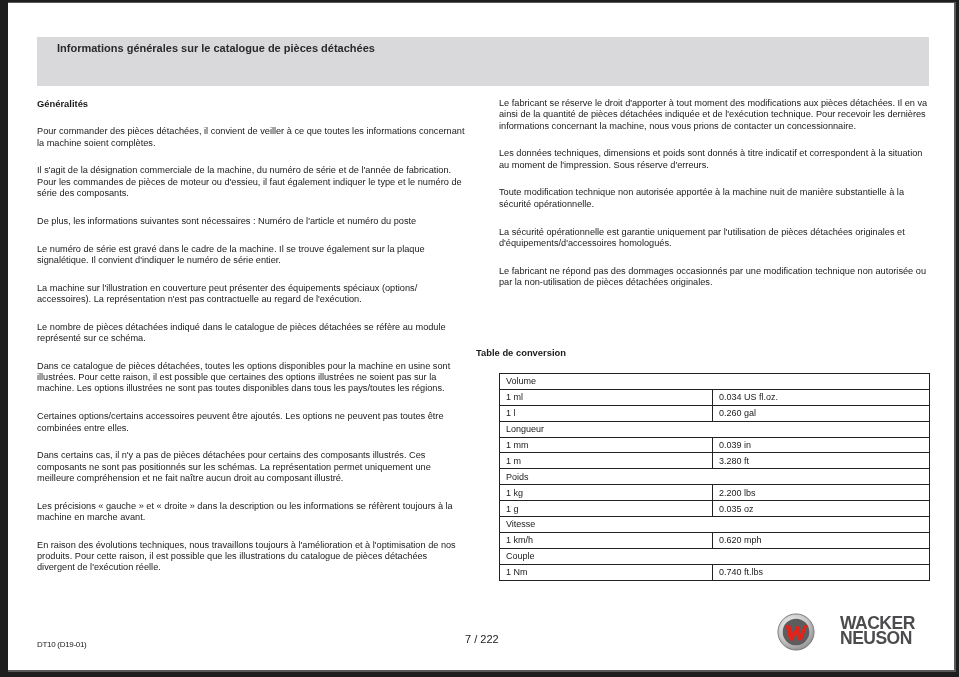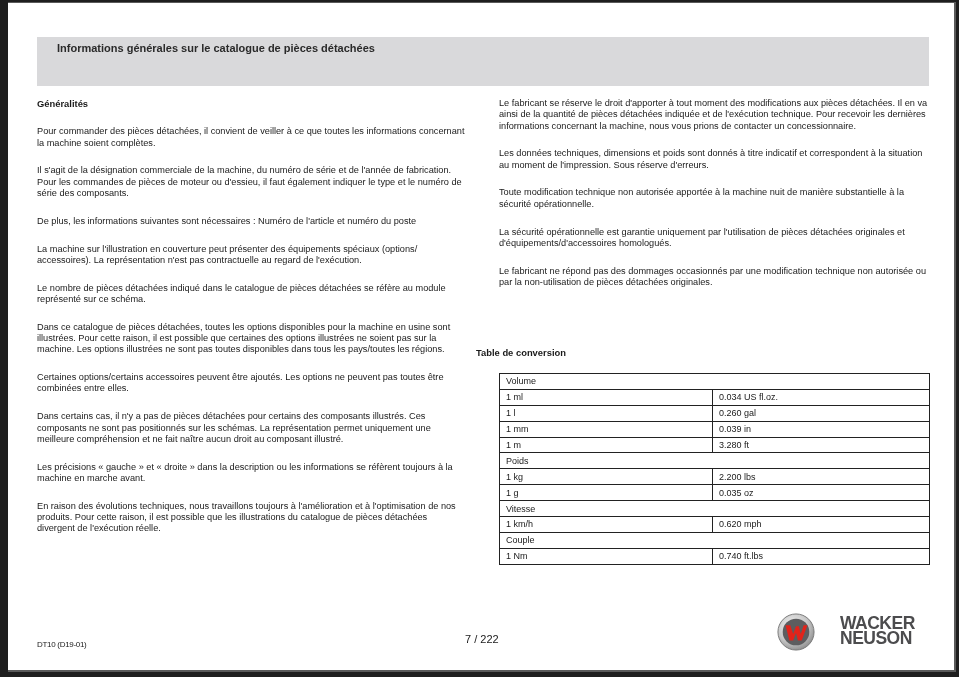--- a/index.html
+++ b/index.html
@@ -56,20 +56,21 @@
 <div class="page">
   <div class="title-band">
     <span class="t">Informations générales sur le catalogue de pièces détachées</span>
   </div>
 
   <div class="col col-left">
     <div class="h">Généralités</div>
     <div class="p">Pour commander des pièces détachées, il convient de veiller à ce que toutes les informations concernant la machine soient complètes.</div>
     <div class="p">Il s'agit de la désignation commerciale de la machine, du numéro de série et de l'année de fabrication. Pour les commandes de pièces de moteur ou d'essieu, il faut également indiquer le type et le numéro de série des composants.</div>
     <div class="p">De plus, les informations suivantes sont nécessaires : Numéro de l'article et numéro du poste</div>
+    <div class="p">Le numéro de série est gravé dans le cadre de la machine. Il se trouve également sur la plaque signalétique. Il convient d'indiquer le numéro de série entier.</div>
     <div class="p">La machine sur l'illustration en couverture peut présenter des équipements spéciaux (options/ accessoires). La représentation n'est pas contractuelle au regard de l'exécution.</div>
     <div class="p">Le nombre de pièces détachées indiqué dans le catalogue de pièces détachées se réfère au module représenté sur ce schéma.</div>
     <div class="p">Dans ce catalogue de pièces détachées, toutes les options disponibles pour la machine en usine sont illustrées. Pour cette raison, il est possible que certaines des options illustrées ne soient pas sur la machine. Les options illustrées ne sont pas toutes disponibles dans tous les pays/toutes les régions.</div>
     <div class="p">Certaines options/certains accessoires peuvent être ajoutés. Les options ne peuvent pas toutes être combinées entre elles.</div>
     <div class="p">Dans certains cas, il n'y a pas de pièces détachées pour certains des composants illustrés. Ces composants ne sont pas positionnés sur les schémas. La représentation permet uniquement une meilleure compréhension et ne fait naître aucun droit au composant illustré.</div>
     <div class="p">Les précisions « gauche » et « droite » dans la description ou les informations se réfèrent toujours à la machine en marche avant.</div>
     <div class="p">En raison des évolutions techniques, nous travaillons toujours à l'amélioration et à l'optimisation de nos produits. Pour cette raison, il est possible que les illustrations du catalogue de pièces détachées divergent de l'exécution réelle.</div>
   </div>
 
   <div class="col col-right">
@@ -87,20 +88,23 @@
       <tr>
           <td class="cat" colspan="2">Volume</td>
         </tr>
       <tr>
           <td class="l">1 ml</td>
           <td>0.034 US fl.oz.</td>
         </tr>
       <tr>
           <td class="l">1 l</td>
           <td>0.260 gal</td>
+        </tr>
+      <tr>
+          <td class="cat" colspan="2">Longueur</td>
         </tr>
       <tr>
           <td class="l">1 mm</td>
           <td>0.039 in</td>
         </tr>
       <tr>
           <td class="l">1 m</td>
           <td>3.280 ft</td>
         </tr>
       <tr>

